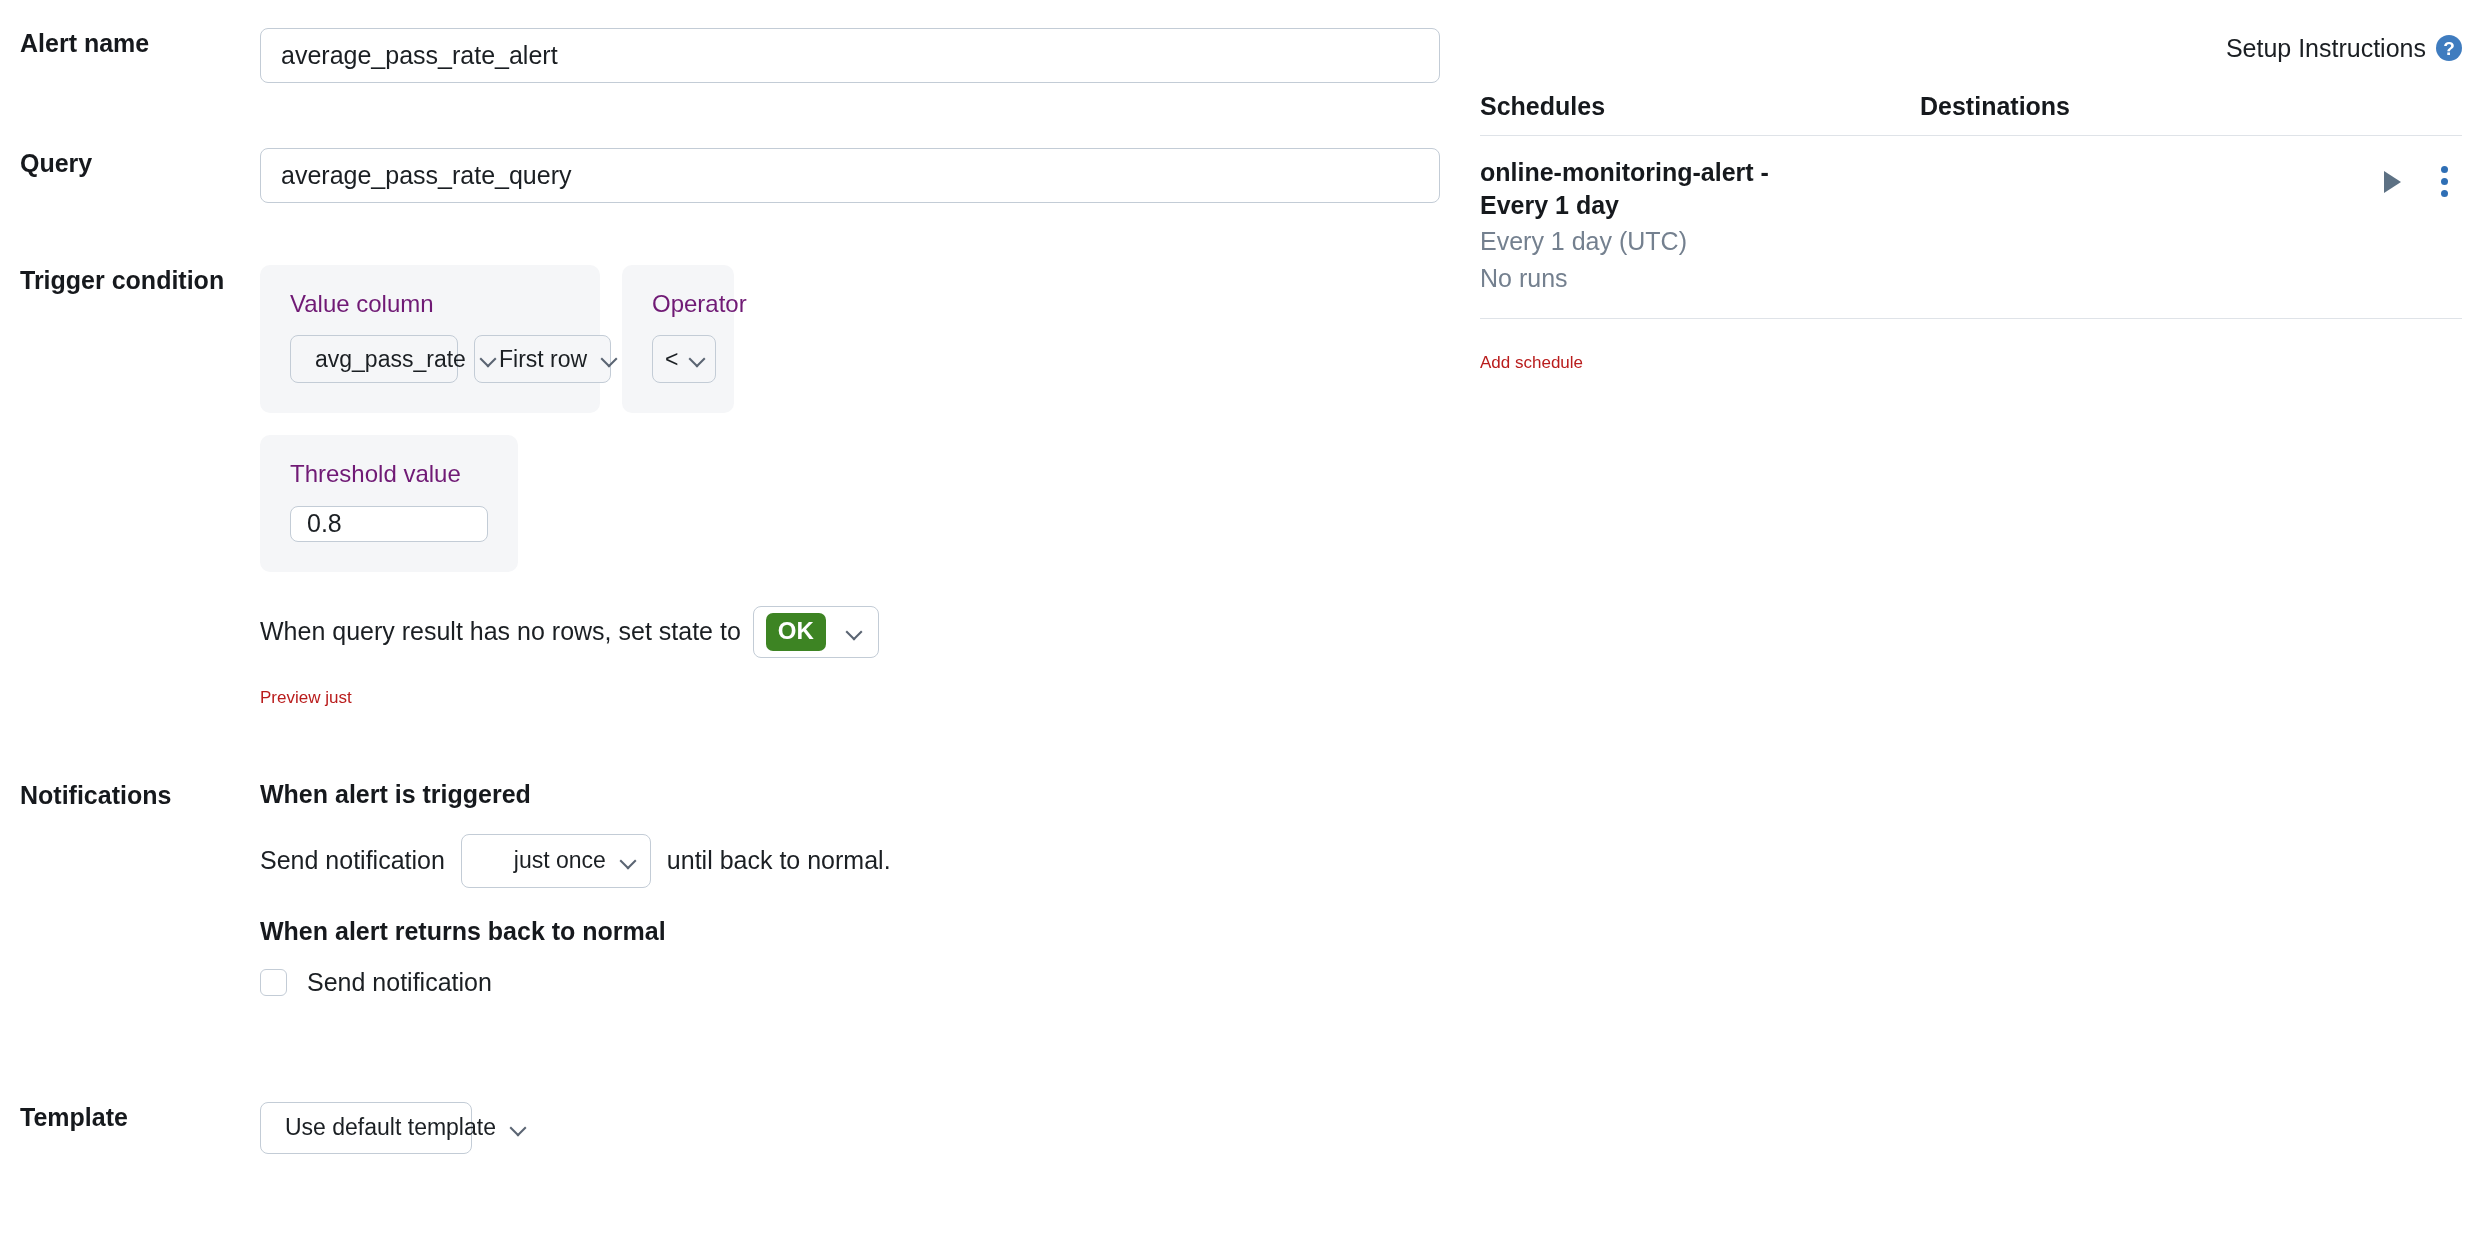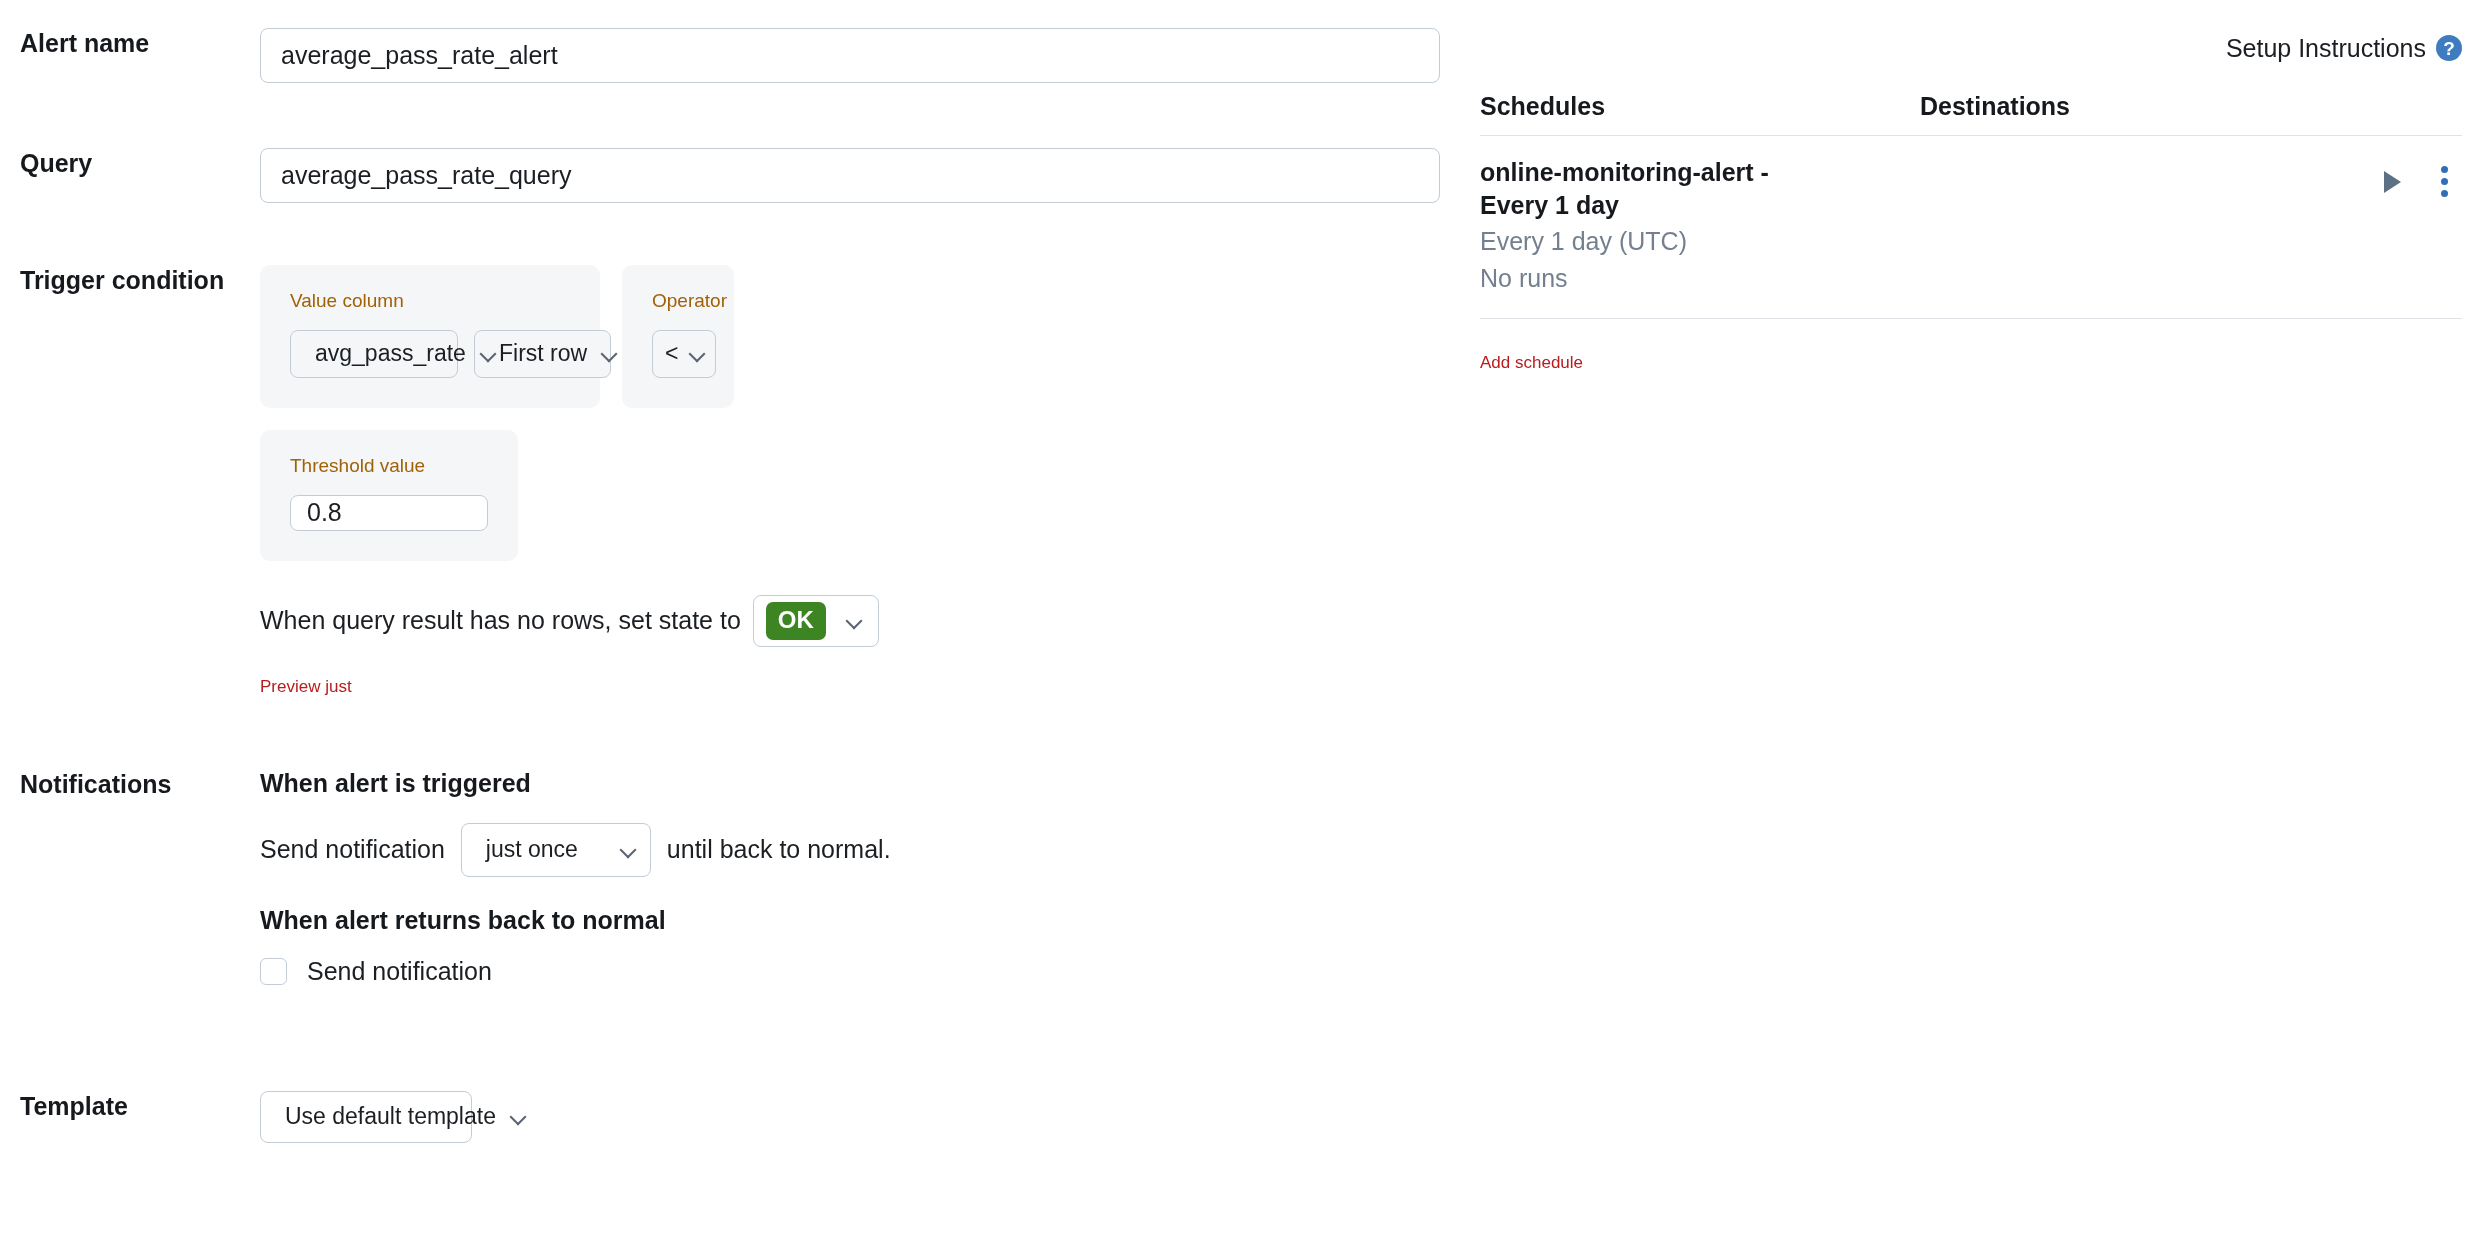--- a/index.html
+++ b/index.html
@@ -71,22 +71,22 @@
   .panel {
     background: #f5f6f8;
     border-radius: 10px;
     padding: 26px 30px 30px 30px;
   }
   .panel-value { width: 340px; }
   .panel-operator { width: 112px; }
   .panel-threshold { width: 258px; margin-top: 22px; }
 
   .panel-label {
-    font-size: 19px;
-    color: #a16207;
+    font-size: 24px;
+    color: #701a75;
     margin-bottom: 18px;
     line-height: 1.1;
     white-space: nowrap;
   }
 
   .select {
     display: inline-flex;
     align-items: center;
     justify-content: space-between;
     gap: 14px;
@@ -187,21 +187,21 @@
     display: flex;
     align-items: center;
     font-size: 25px;
     color: #1b1f23;
     margin-top: 25px;
   }
   .sel-justonce {
     width: 190px;
     height: 54px;
     margin: 0 16px;
-    justify-content: space-between;
+    justify-content: flex-end;
   }
   .sub-head-2 { margin-top: 29px; }
   .check-line {
     display: flex;
     align-items: center;
     gap: 20px;
     margin-top: 22px;
     font-size: 25px;
     color: #1b1f23;
   }

